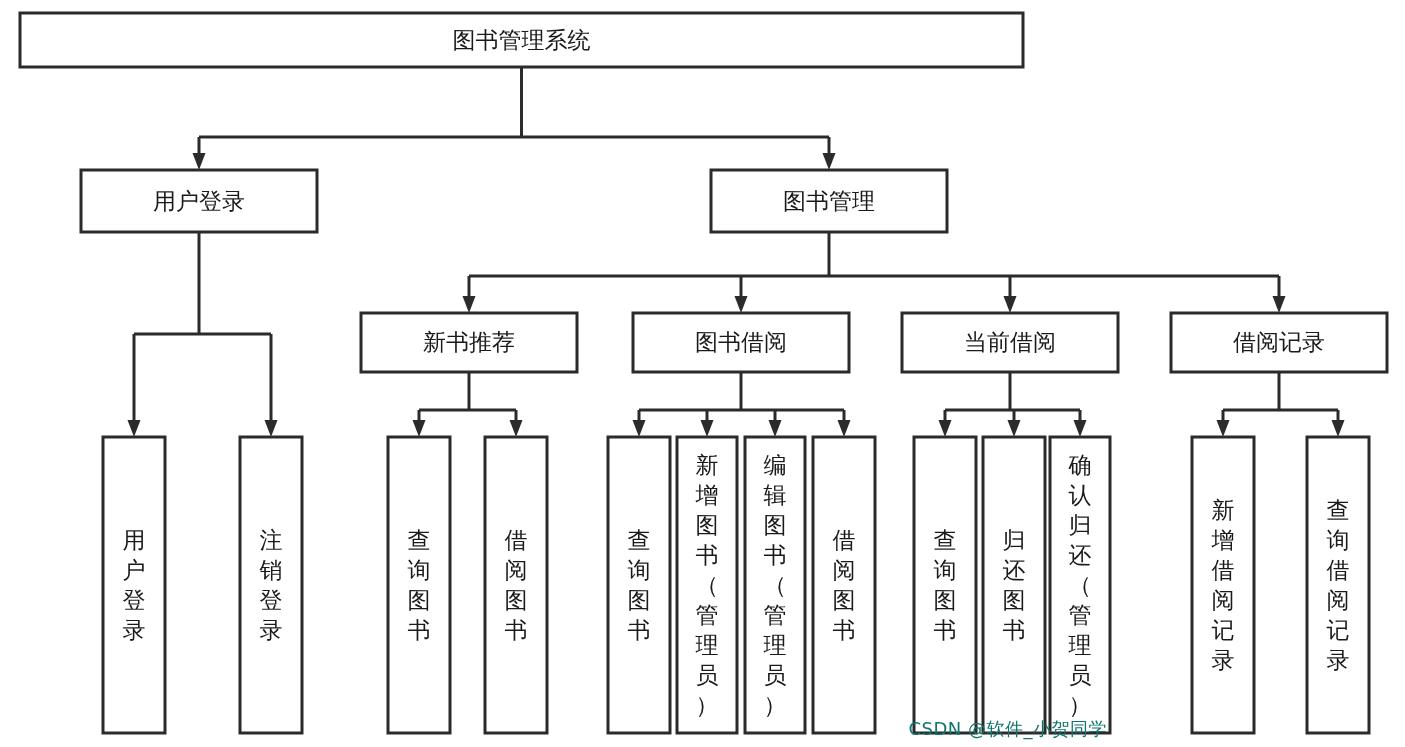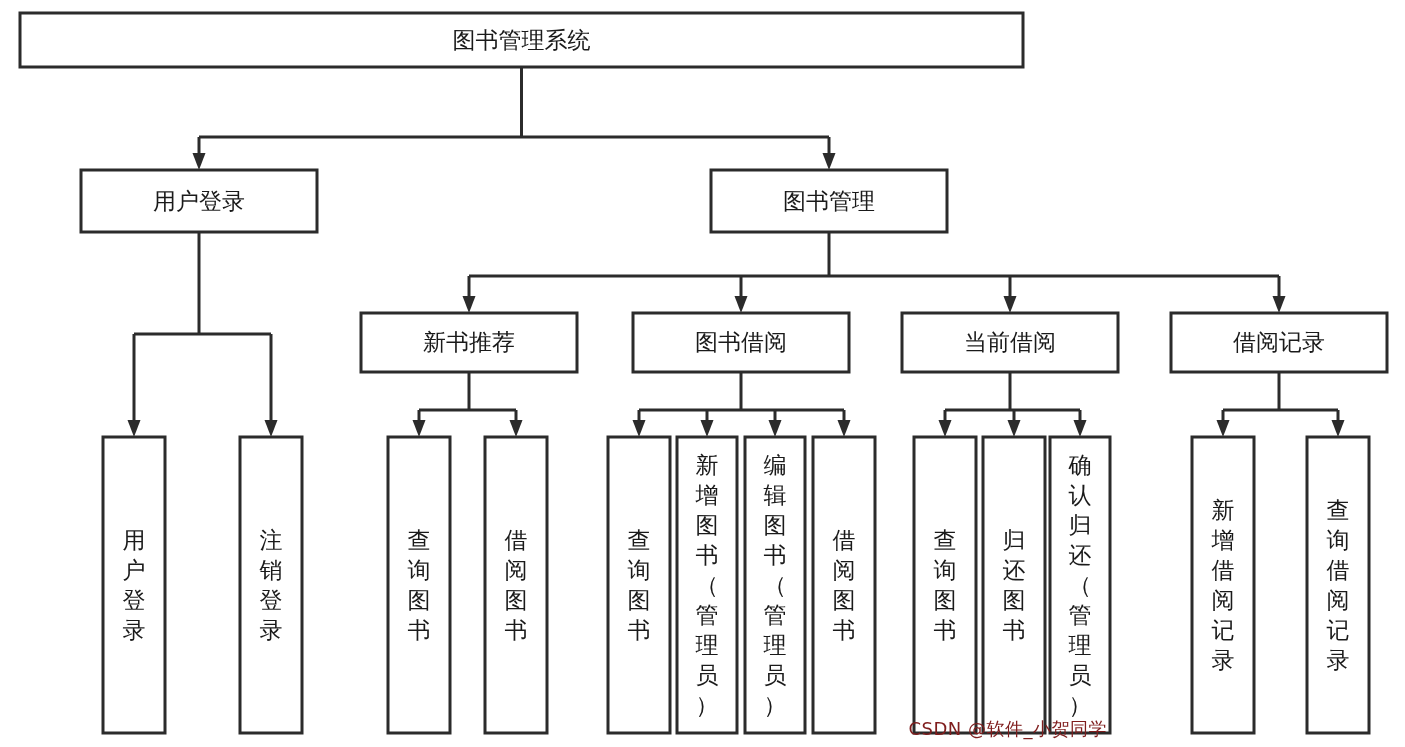--- a/index.html
+++ b/index.html
@@ -57,21 +57,21 @@
     font-size: 23px;
     fill: #1a1a1a;
     text-anchor: middle;
   }
   .watermark-text {
     position: absolute;
     right: 12px;
     bottom: 6px;
     font-family: "DejaVu Sans", "Liberation Sans", sans-serif;
     font-size: 18px;
-    color: #7f1d1d;
+    color: #0f766e;
     letter-spacing: 0.5px;
     white-space: nowrap;
     user-select: none;
   }
 </style>
 </head>
 <body>
 
 <div id="diagram-root">
 

